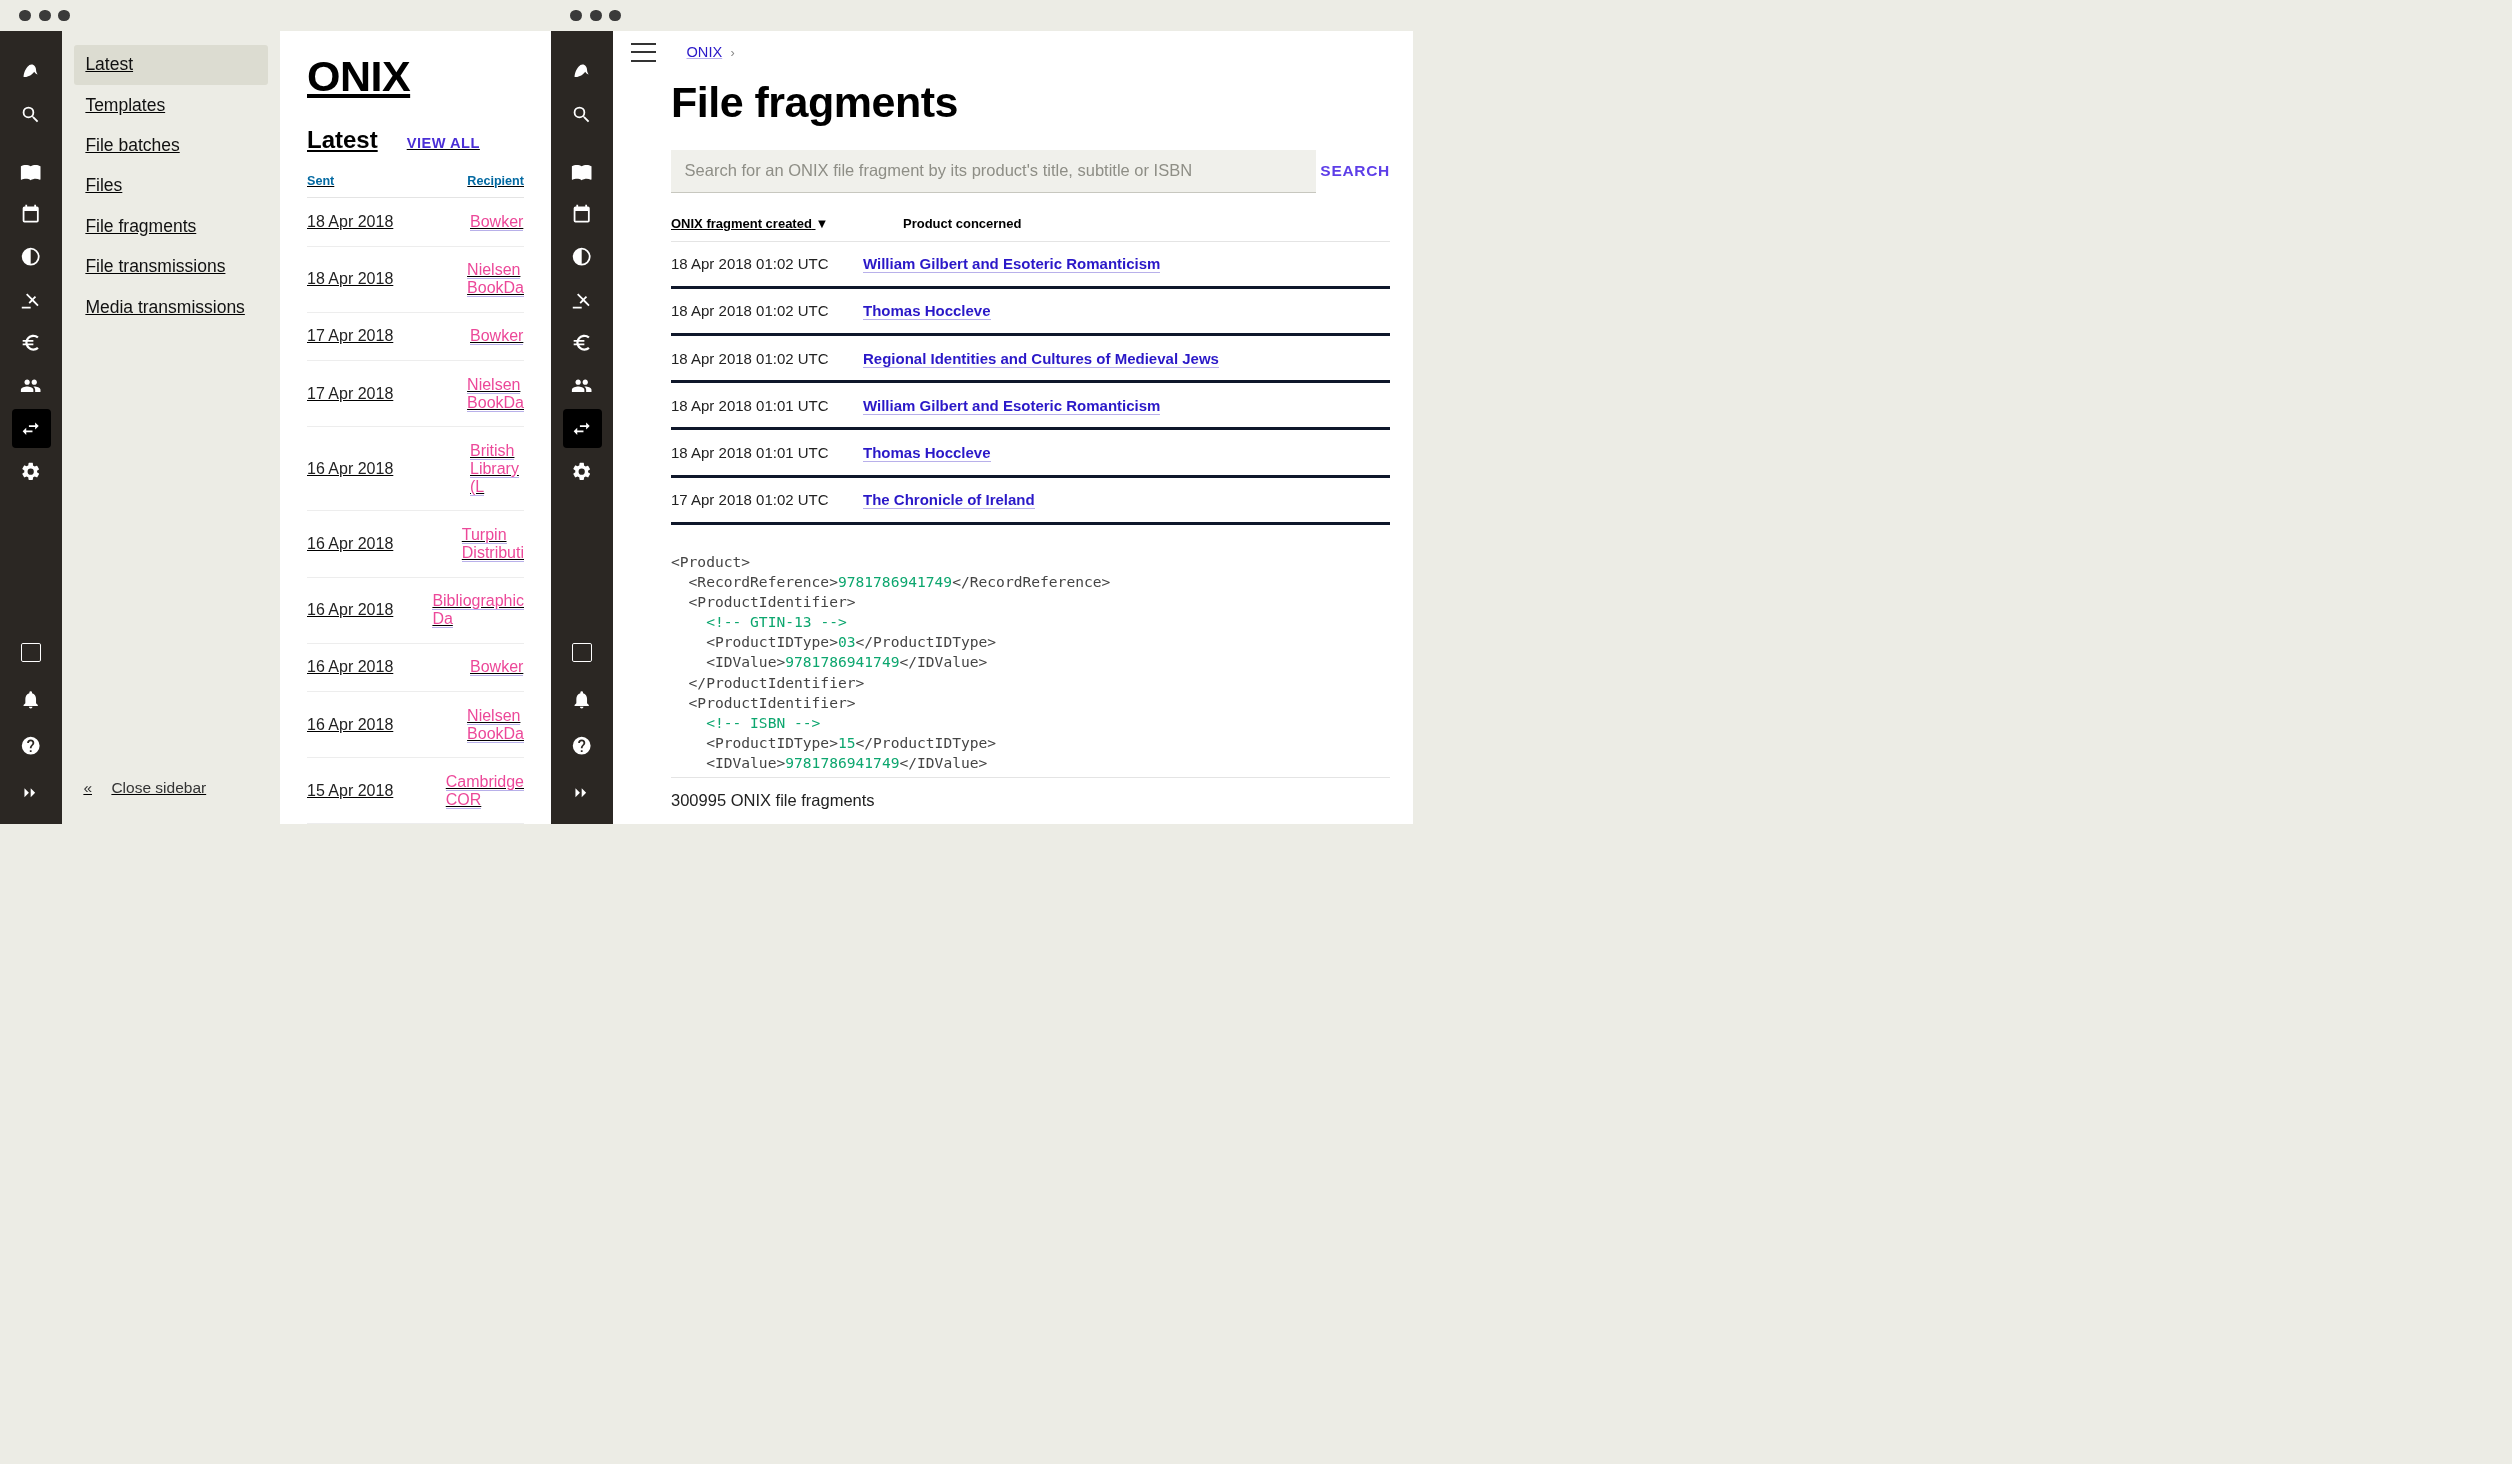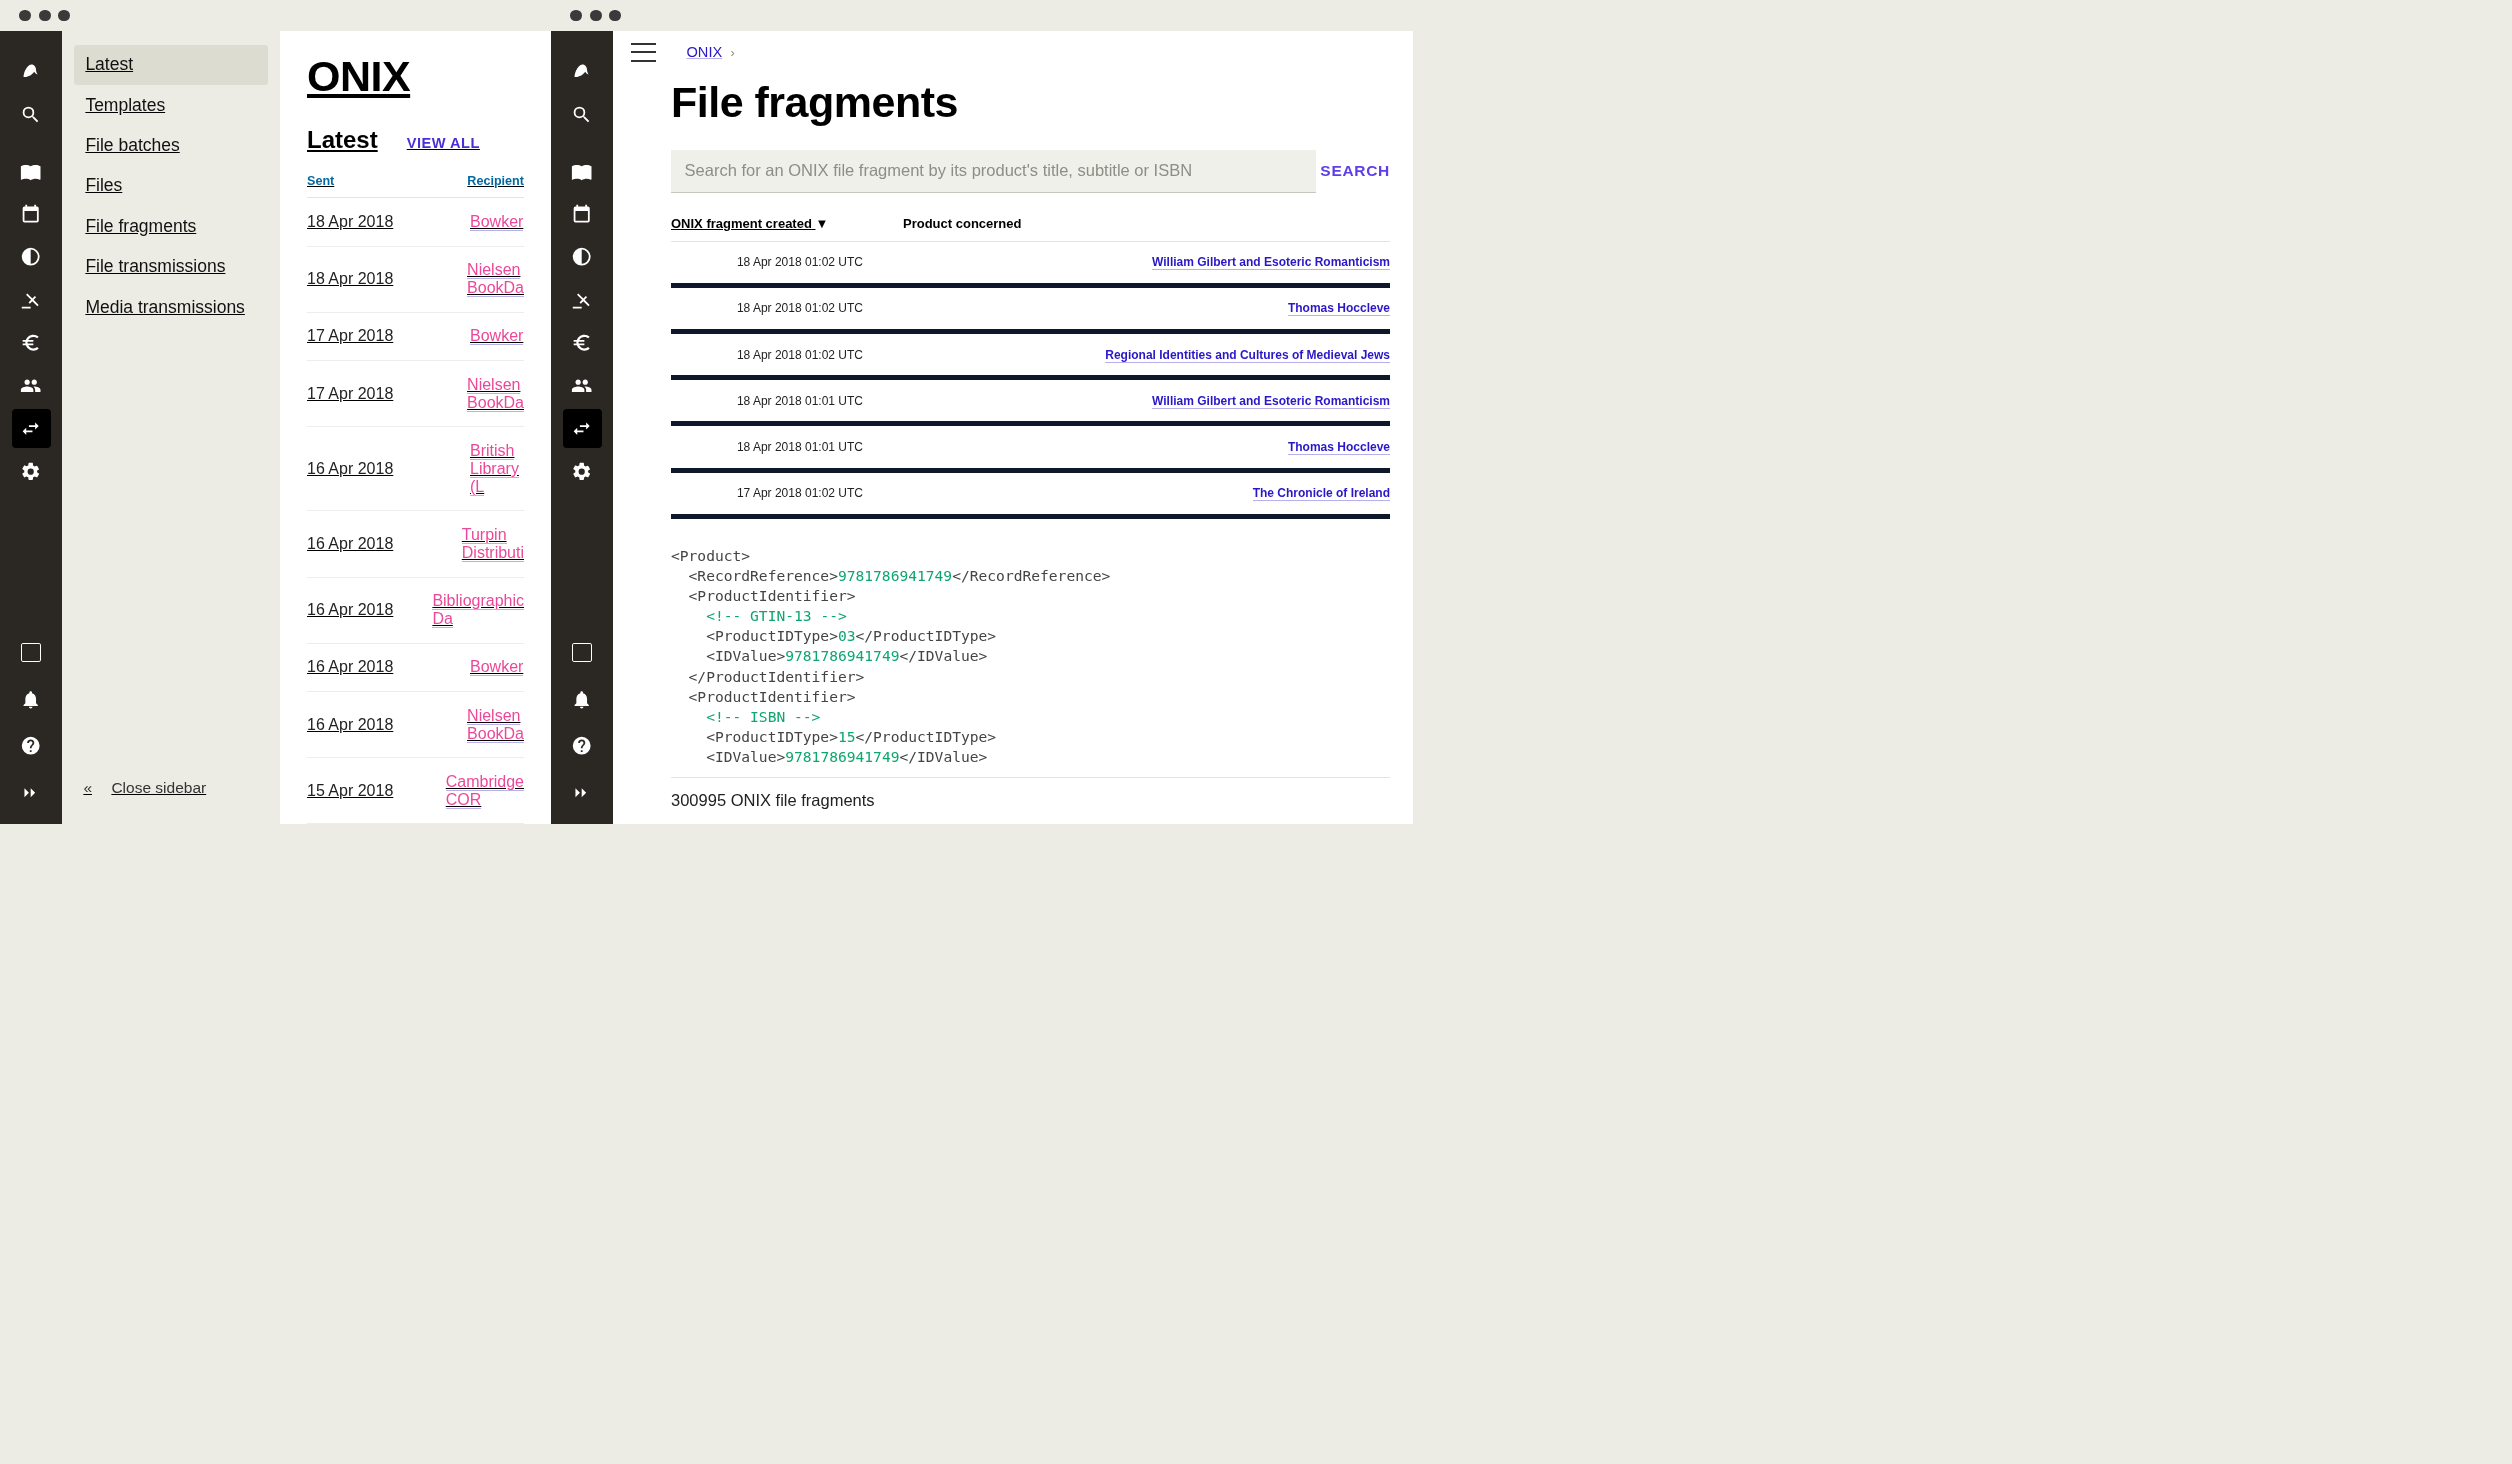--- a/index.html
+++ b/index.html
@@ -225,24 +225,23 @@
   padding-bottom: 9.7px;
   gap: 40px;
 }
 .col-date { width: 192px; }
 .col-product { flex: 1; }
 .sort-ind { text-decoration: underline; cursor: pointer; }
 
 .row-r {
   display: flex;
   align-items: center;
-  border-bottom: 5px solid #0f172a;
+  border-bottom: 3px solid #0f172a;
   padding: 13.6px 0;
-  font-size: 12px;
-  text-align: right;
+  font-size: 15px;
 }
 .row-r .col-date { color: #222; }
 .row-r .plink {
   color: #2a18c8;
   font-weight: 700;
   border-bottom: 1px solid #b8b0ea;
   cursor: pointer;
   width: fit-content;
 }
 

